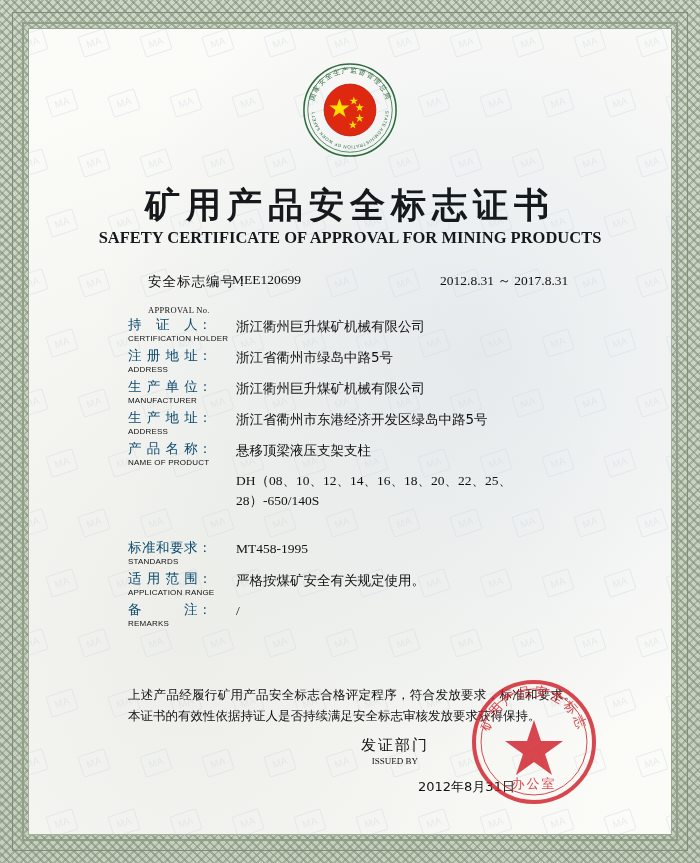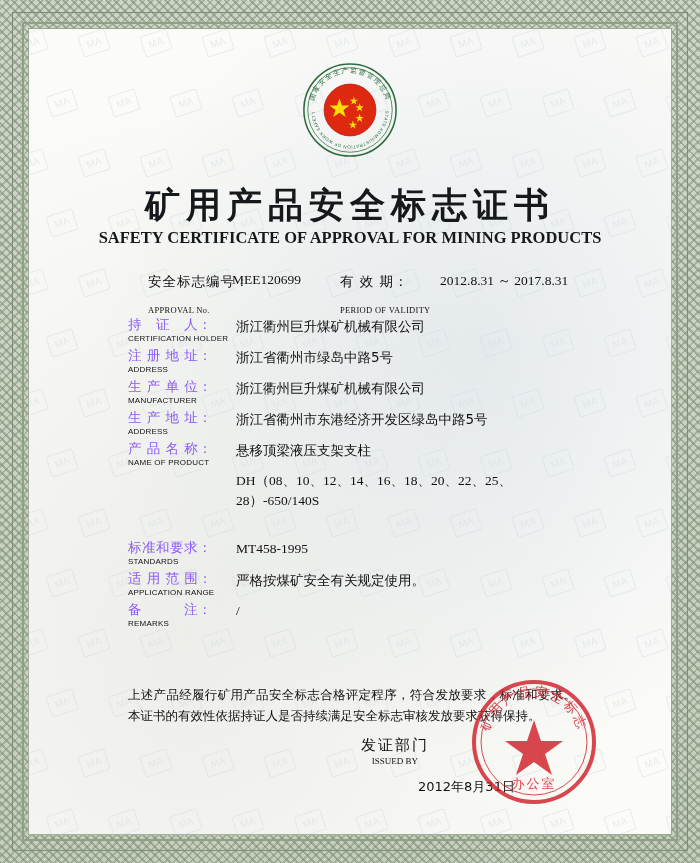--- a/index.html
+++ b/index.html
@@ -151,21 +151,21 @@
   }
   .field .names {
     position: absolute;
     left: 0;
     top: 0;
     width: 104px;
   }
   .field .name-cn {
     font-family: "DejaVu Sans", sans-serif;
     font-size: 13.5px;
-    color: #8b5cf6;
+    color: #0c4a6e;
     display: block;
     white-space: nowrap;
     letter-spacing: 0.5px;
   }
   .field .name-en {
     font-family: Liberation Sans, sans-serif;
     font-size: 8px;
     color: #111;
     display: block;
     margin-top: 0px;
@@ -435,24 +435,20 @@
 
   <div class="title-cn">矿用产品安全标志证书</div>
   <div class="title-en">SAFETY CERTIFICATE OF APPROVAL FOR MINING PRODUCTS</div>
 
   <div class="row-approval">
     <div class="approval-left">
       <span class="lbl-cn">安全标志编号：</span>
       <span class="lbl-en">APPROVAL No.</span>
     </div>
     <div class="approval-no-val val">MEE120699</div>
-    <div class="validity-left">
-      <span class="lbl-cn">有 效 期：</span>
-      <span class="lbl-en">PERIOD OF VALIDITY</span>
-    </div>
     <div class="validity-val val">2012.8.31 ～ 2017.8.31</div>
   </div>
 
   <div class="fields" id="field-list">
       <div class="field">
         <div class="names">
           <span class="name-cn">持　证　人：</span>
           <span class="name-en">CERTIFICATION HOLDER</span>
         </div>
         <div class="value">浙江衢州巨升煤矿机械有限公司</div>

